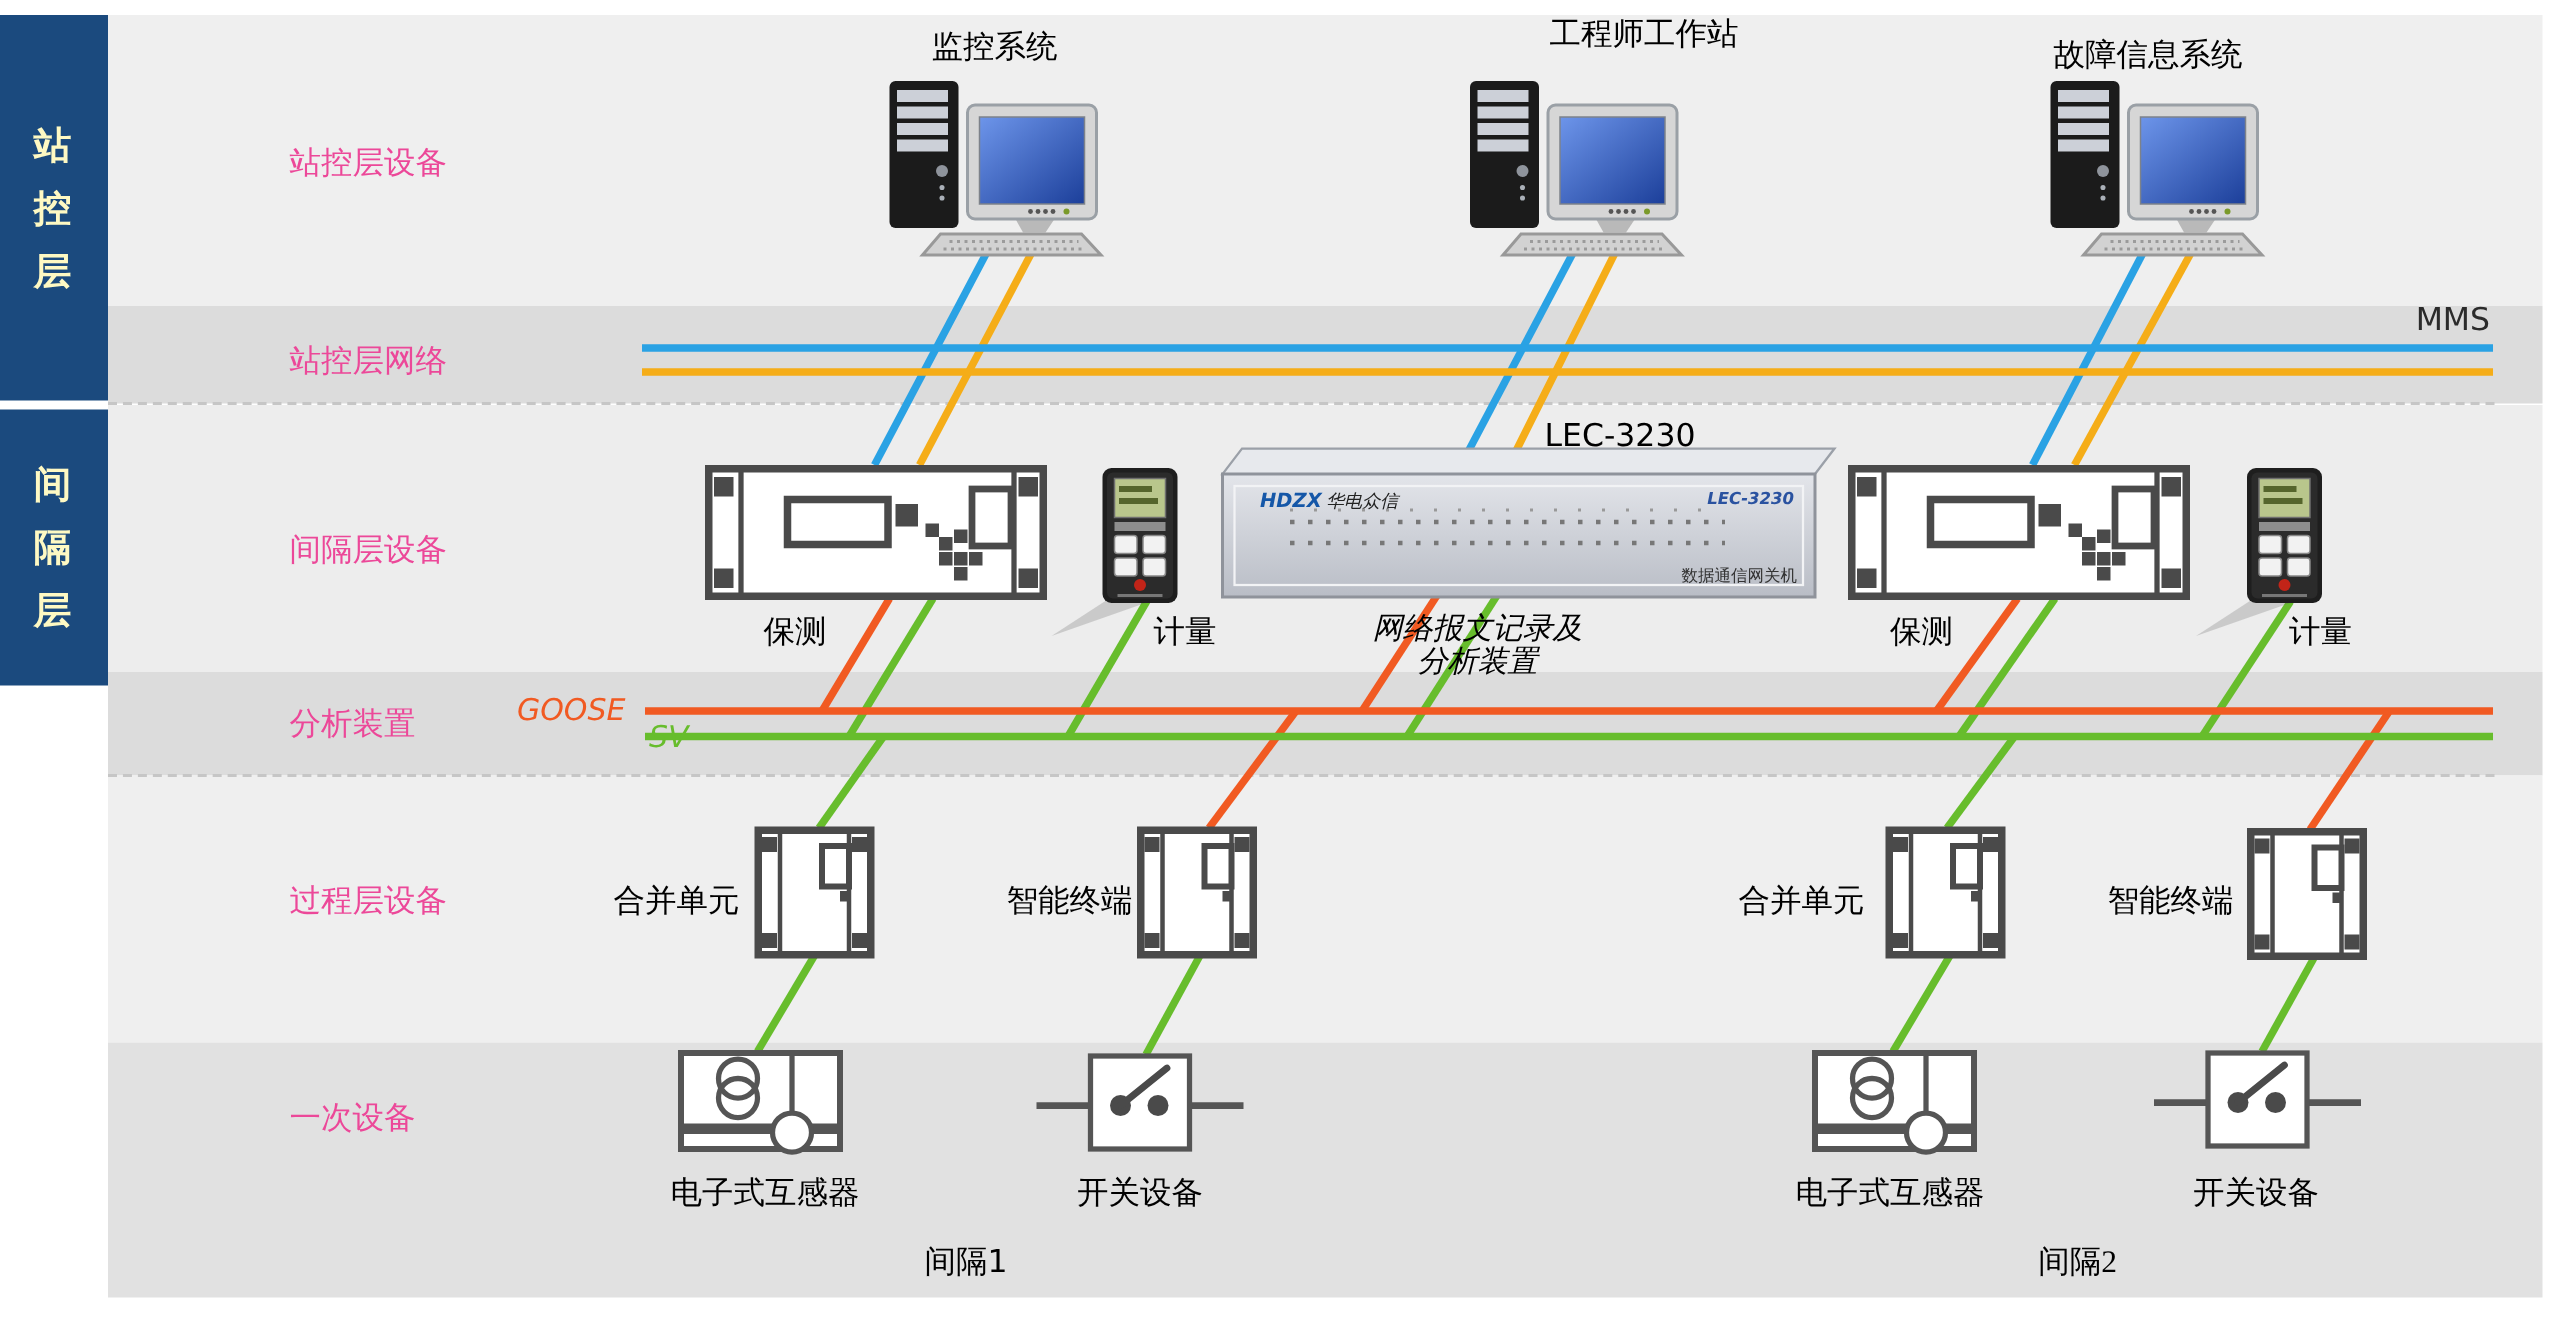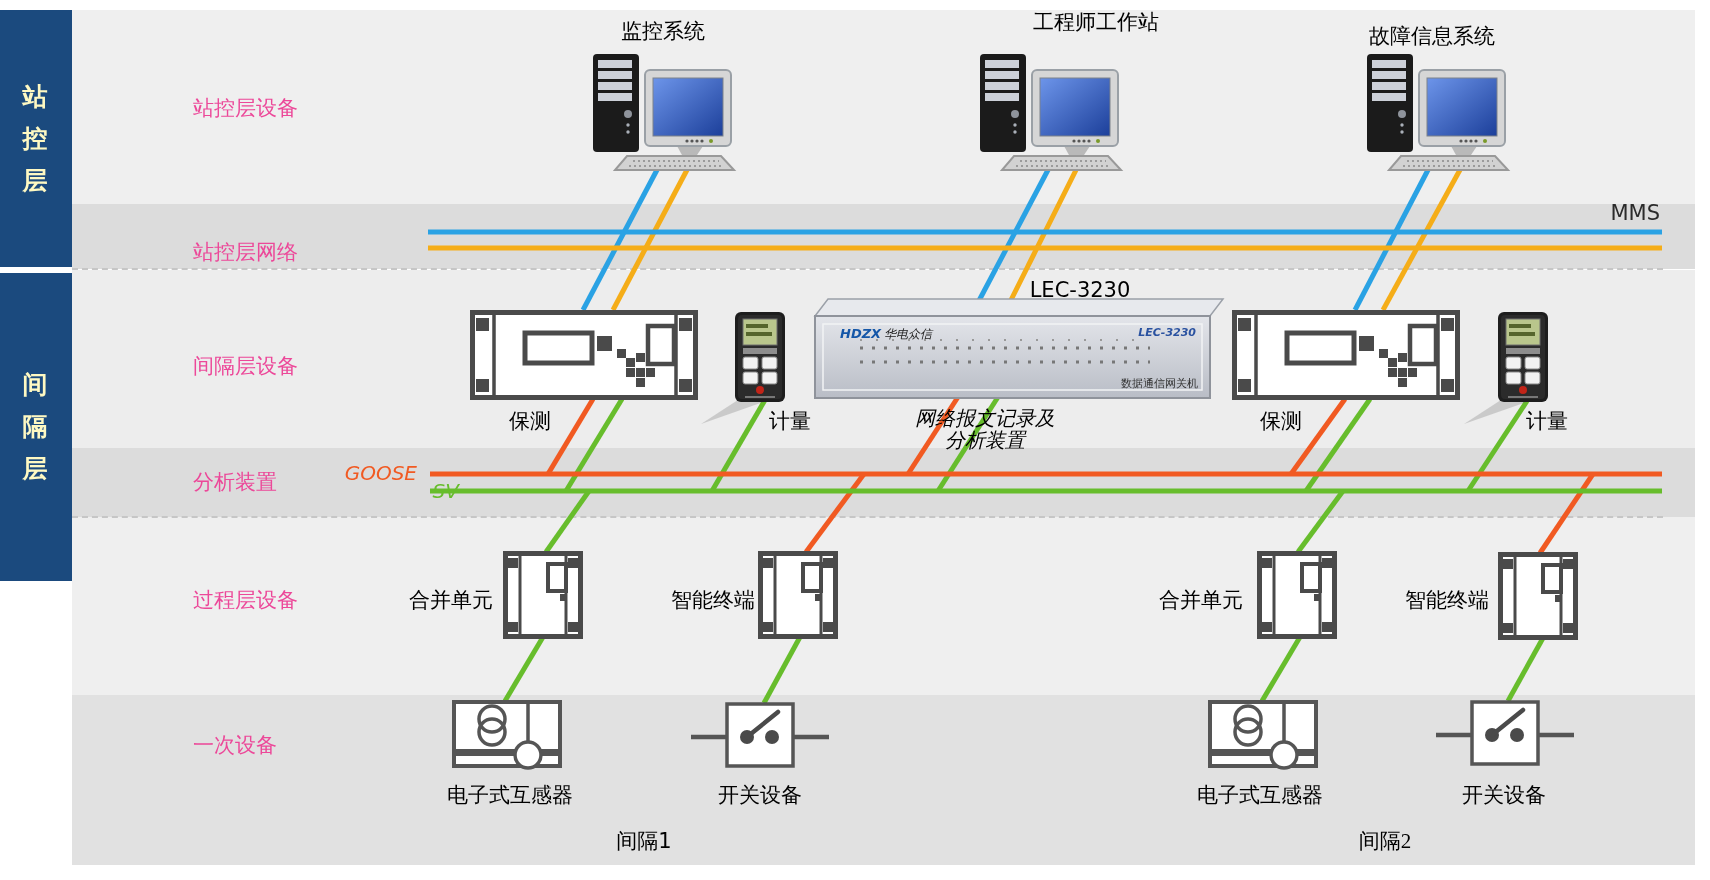--- a/index.html
+++ b/index.html
@@ -46,21 +46,21 @@
   <div class="row row-light2" style="top:270px;height:178px;"></div>
   <div class="row row-band" style="top:448px;height:69px;"></div>
   <div class="row row-light" style="top:517px;height:178px;"></div>
   <div class="row row-dark" style="top:695px;height:170px;"></div>
   <div class="dash-sep" style="top:268px;"></div>
   <div class="dash-sep" style="top:516px;"></div>
 
   <div class="side" style="top:10px;height:257px;">
     <div class="vtext">站控层</div>
   </div>
-  <div class="side" style="top:273px;height:308px;">
+  <div class="side" style="top:273px;height:184px;">
     <div class="vtext">间隔层</div>
   </div>
 
   <svg width="1710" height="880" viewBox="0 0 1710 880">
     <defs>
       <linearGradient id="gscr" x1="0" y1="0" x2="1" y2="1">
         <stop offset="0" stop-color="#6d95ea"></stop>
           <stop offset="1" stop-color="#1c3f9a"></stop>
       </linearGradient>
       <linearGradient id="glec" x1="0" y1="0" x2="0" y2="1">
@@ -222,21 +222,21 @@
     <use href="#unit" x="1257" y="551"></use>
     <use href="#unit" x="1498" y="552"></use>
 
     <use href="#transformer" x="452" y="700"></use>
     <use href="#switch" x="725" y="702"></use>
     <use href="#transformer" x="1208" y="700"></use>
     <use href="#switch" x="1470" y="700"></use>
   </svg>
 
   <div class="rowlbl" style="top:96px;">站控层设备</div>
-  <div class="rowlbl" style="top:228px;margin-top:12px;">站控层网络</div>
+  <div class="rowlbl" style="top:228px;">站控层网络</div>
   <div class="rowlbl" style="top:354px;">间隔层设备</div>
   <div class="rowlbl" style="top:470px;">分析装置</div>
   <div class="rowlbl" style="top:588px;">过程层设备</div>
   <div class="rowlbl" style="top:733px;">一次设备</div>
 
   <div class="lbl" style="left:663px;top:19px;">监控系统</div>
   <div class="lbl" style="left:1050px;top:10px;margin-left:46px;">工程师工作站</div>
   <div class="lbl" style="left:1432px;top:24px;">故障信息系统</div>
 
   <div class="rlbl" style="right:50px;top:201px;">MMS</div>

